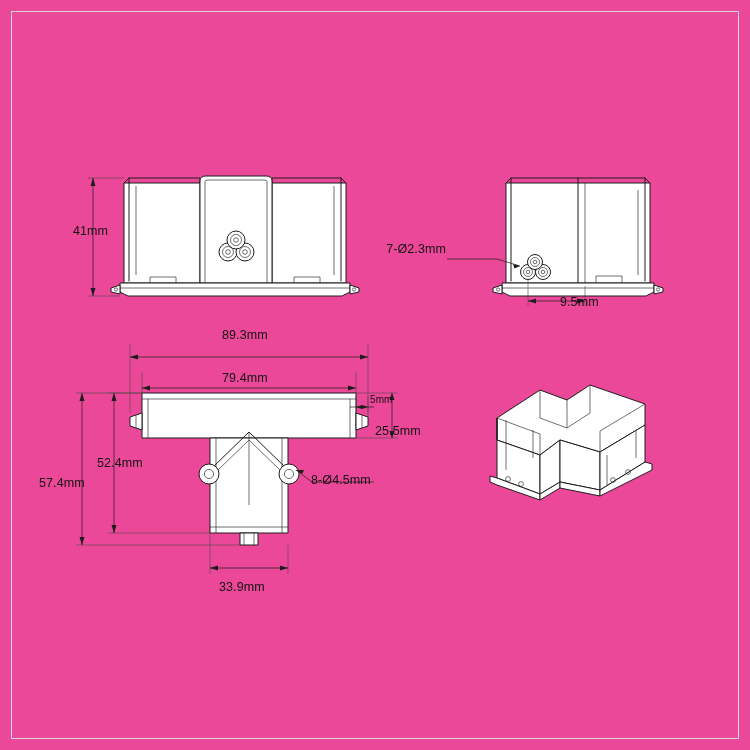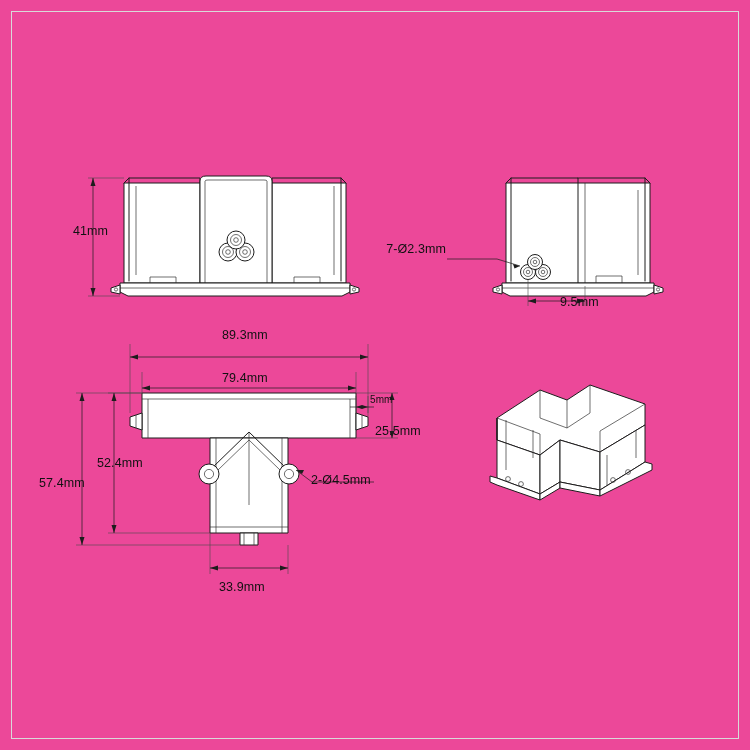--- a/index.html
+++ b/index.html
@@ -329,17 +329,17 @@
   <div class="dim-label" style="left:222px; top:371px;">79.4mm</div>
 
   <div class="dim-label small" style="left:370px; top:394px;">5mm</div>
 
   <div class="dim-label" style="left:375px; top:424px;">25.5mm</div>
 
   <div class="dim-label" style="left:39px; top:476px;">57.4mm</div>
 
   <div class="dim-label" style="left:97px; top:456px;text-align:center;">52.4mm</div>
 
-  <div class="dim-label" style="left:311px; top:473px;">2-Ø4.5mm</div>
+  <div class="dim-label" style="left:311px; top:473px;">8-Ø4.5mm</div>
 
   <div class="dim-label" style="left:219px; top:580px;">33.9mm</div>
 
 </div>
 
 </body></html>

